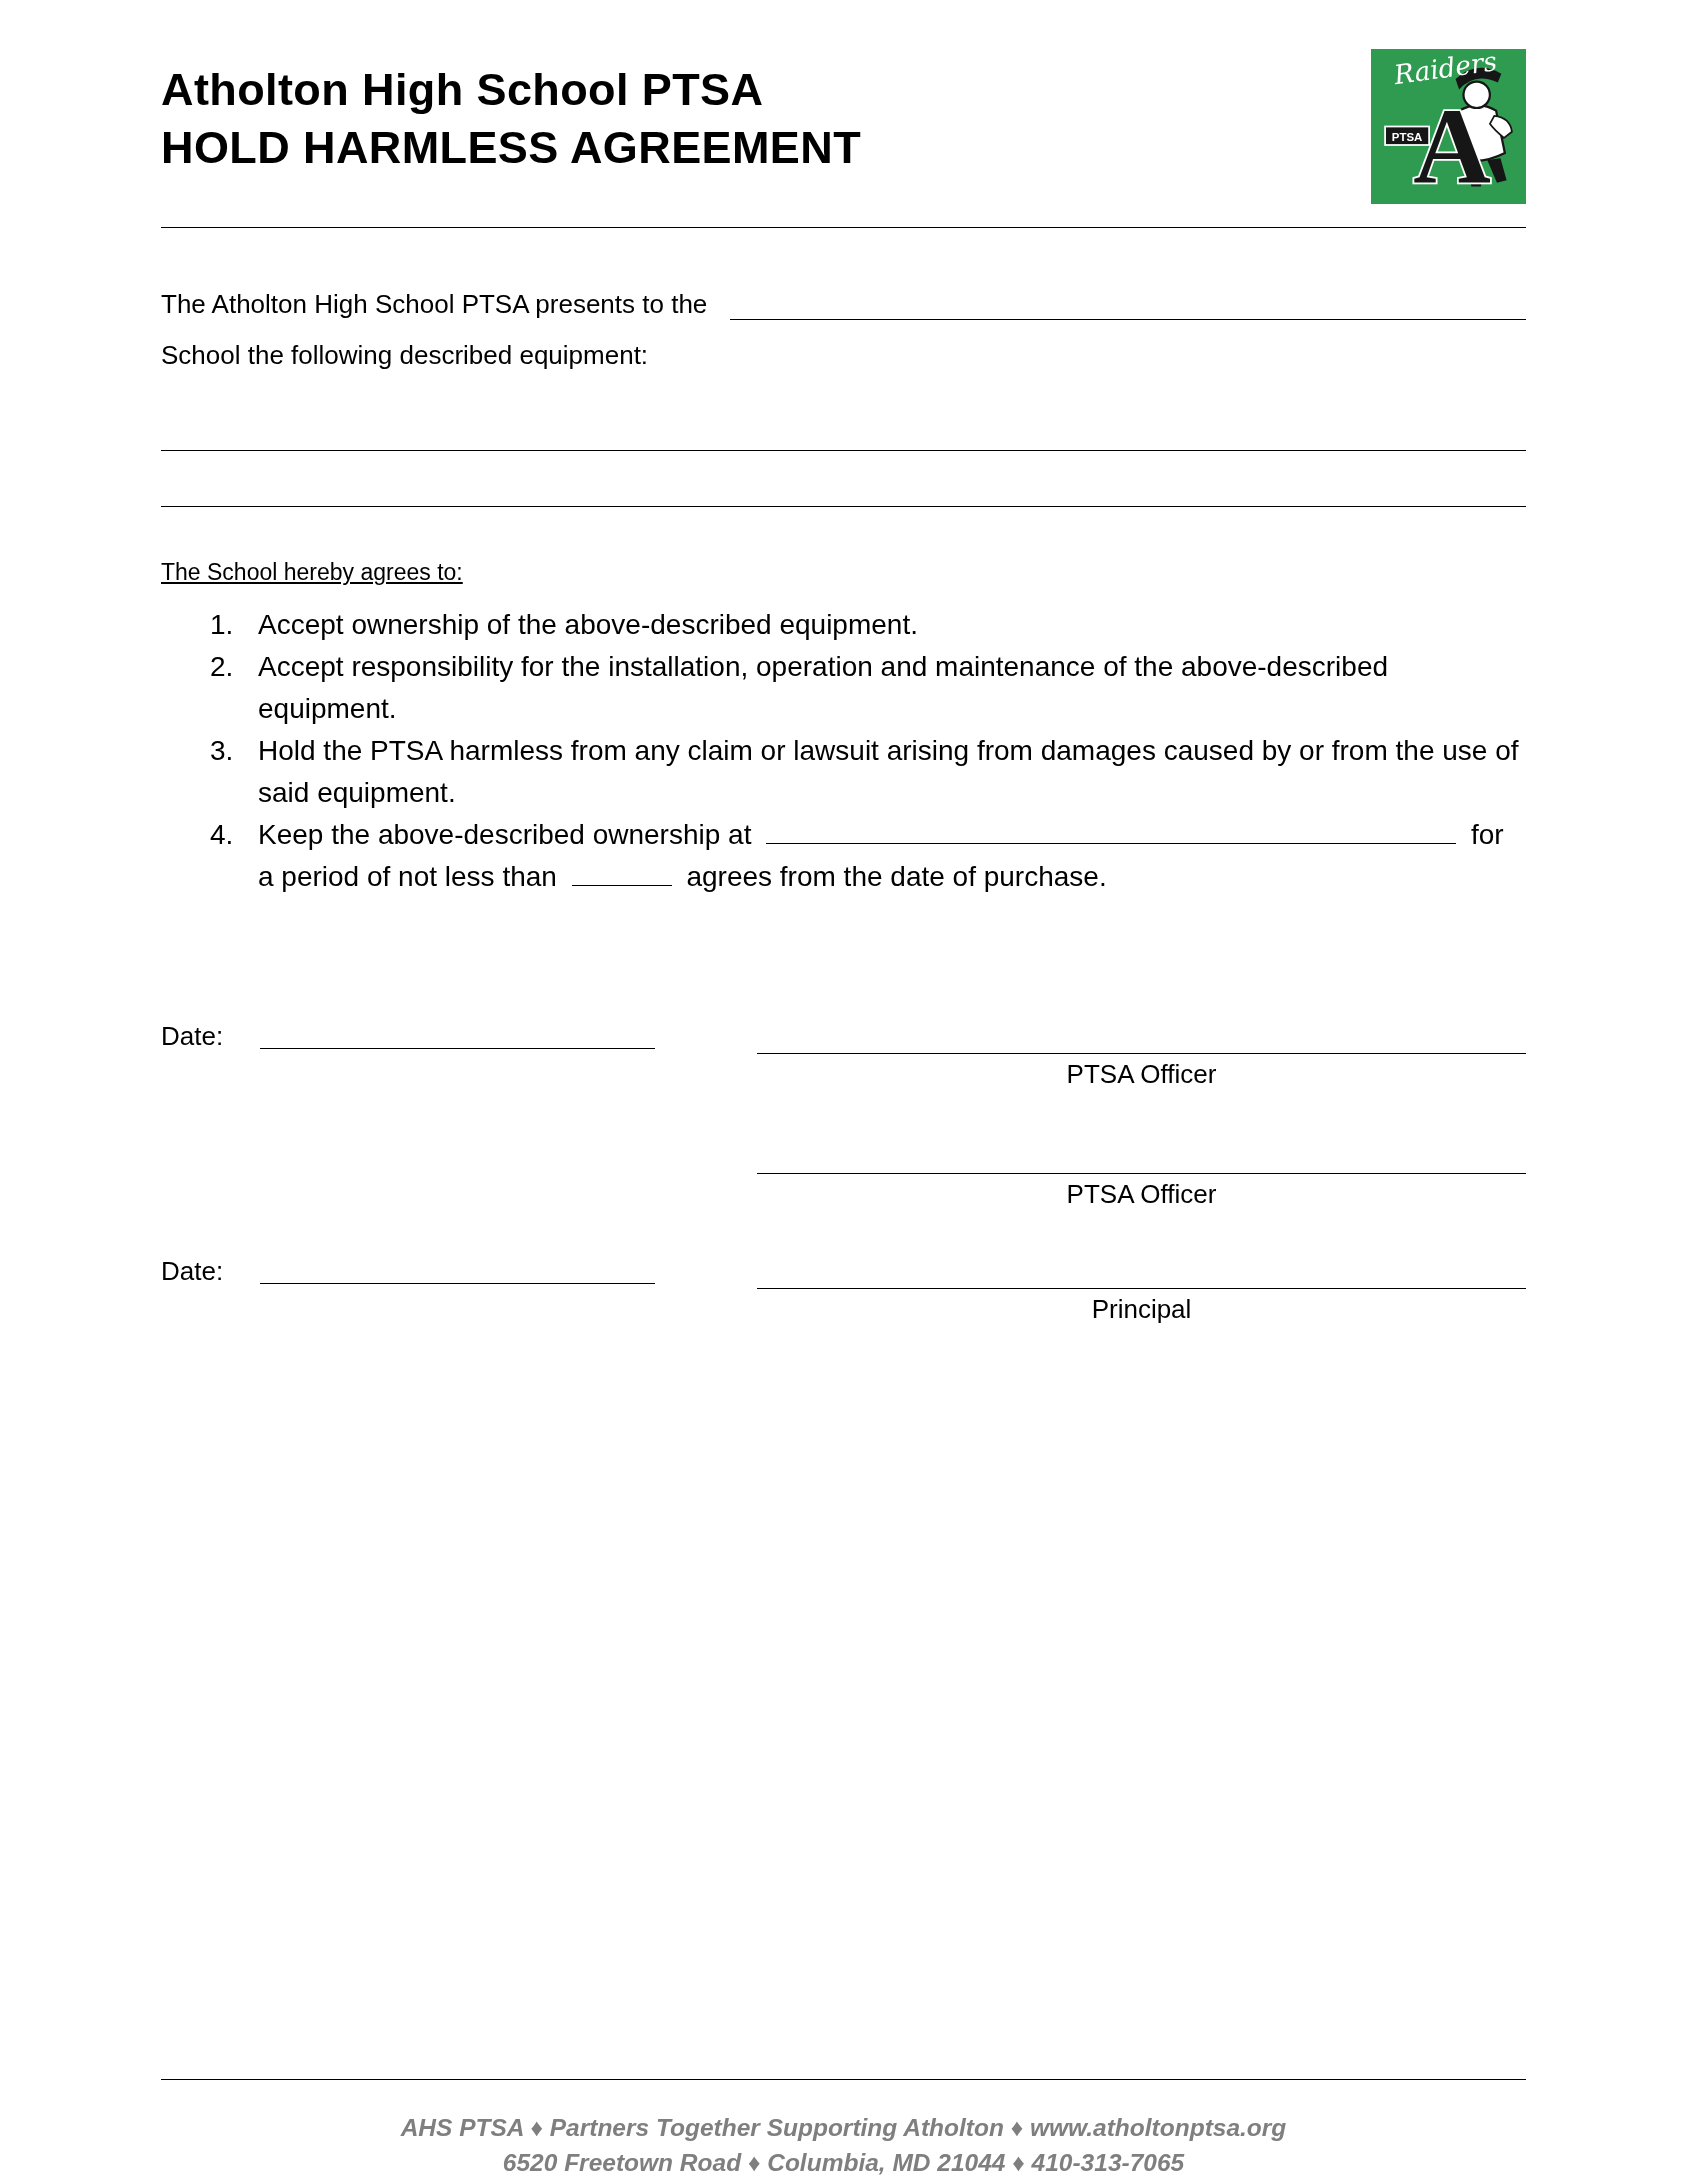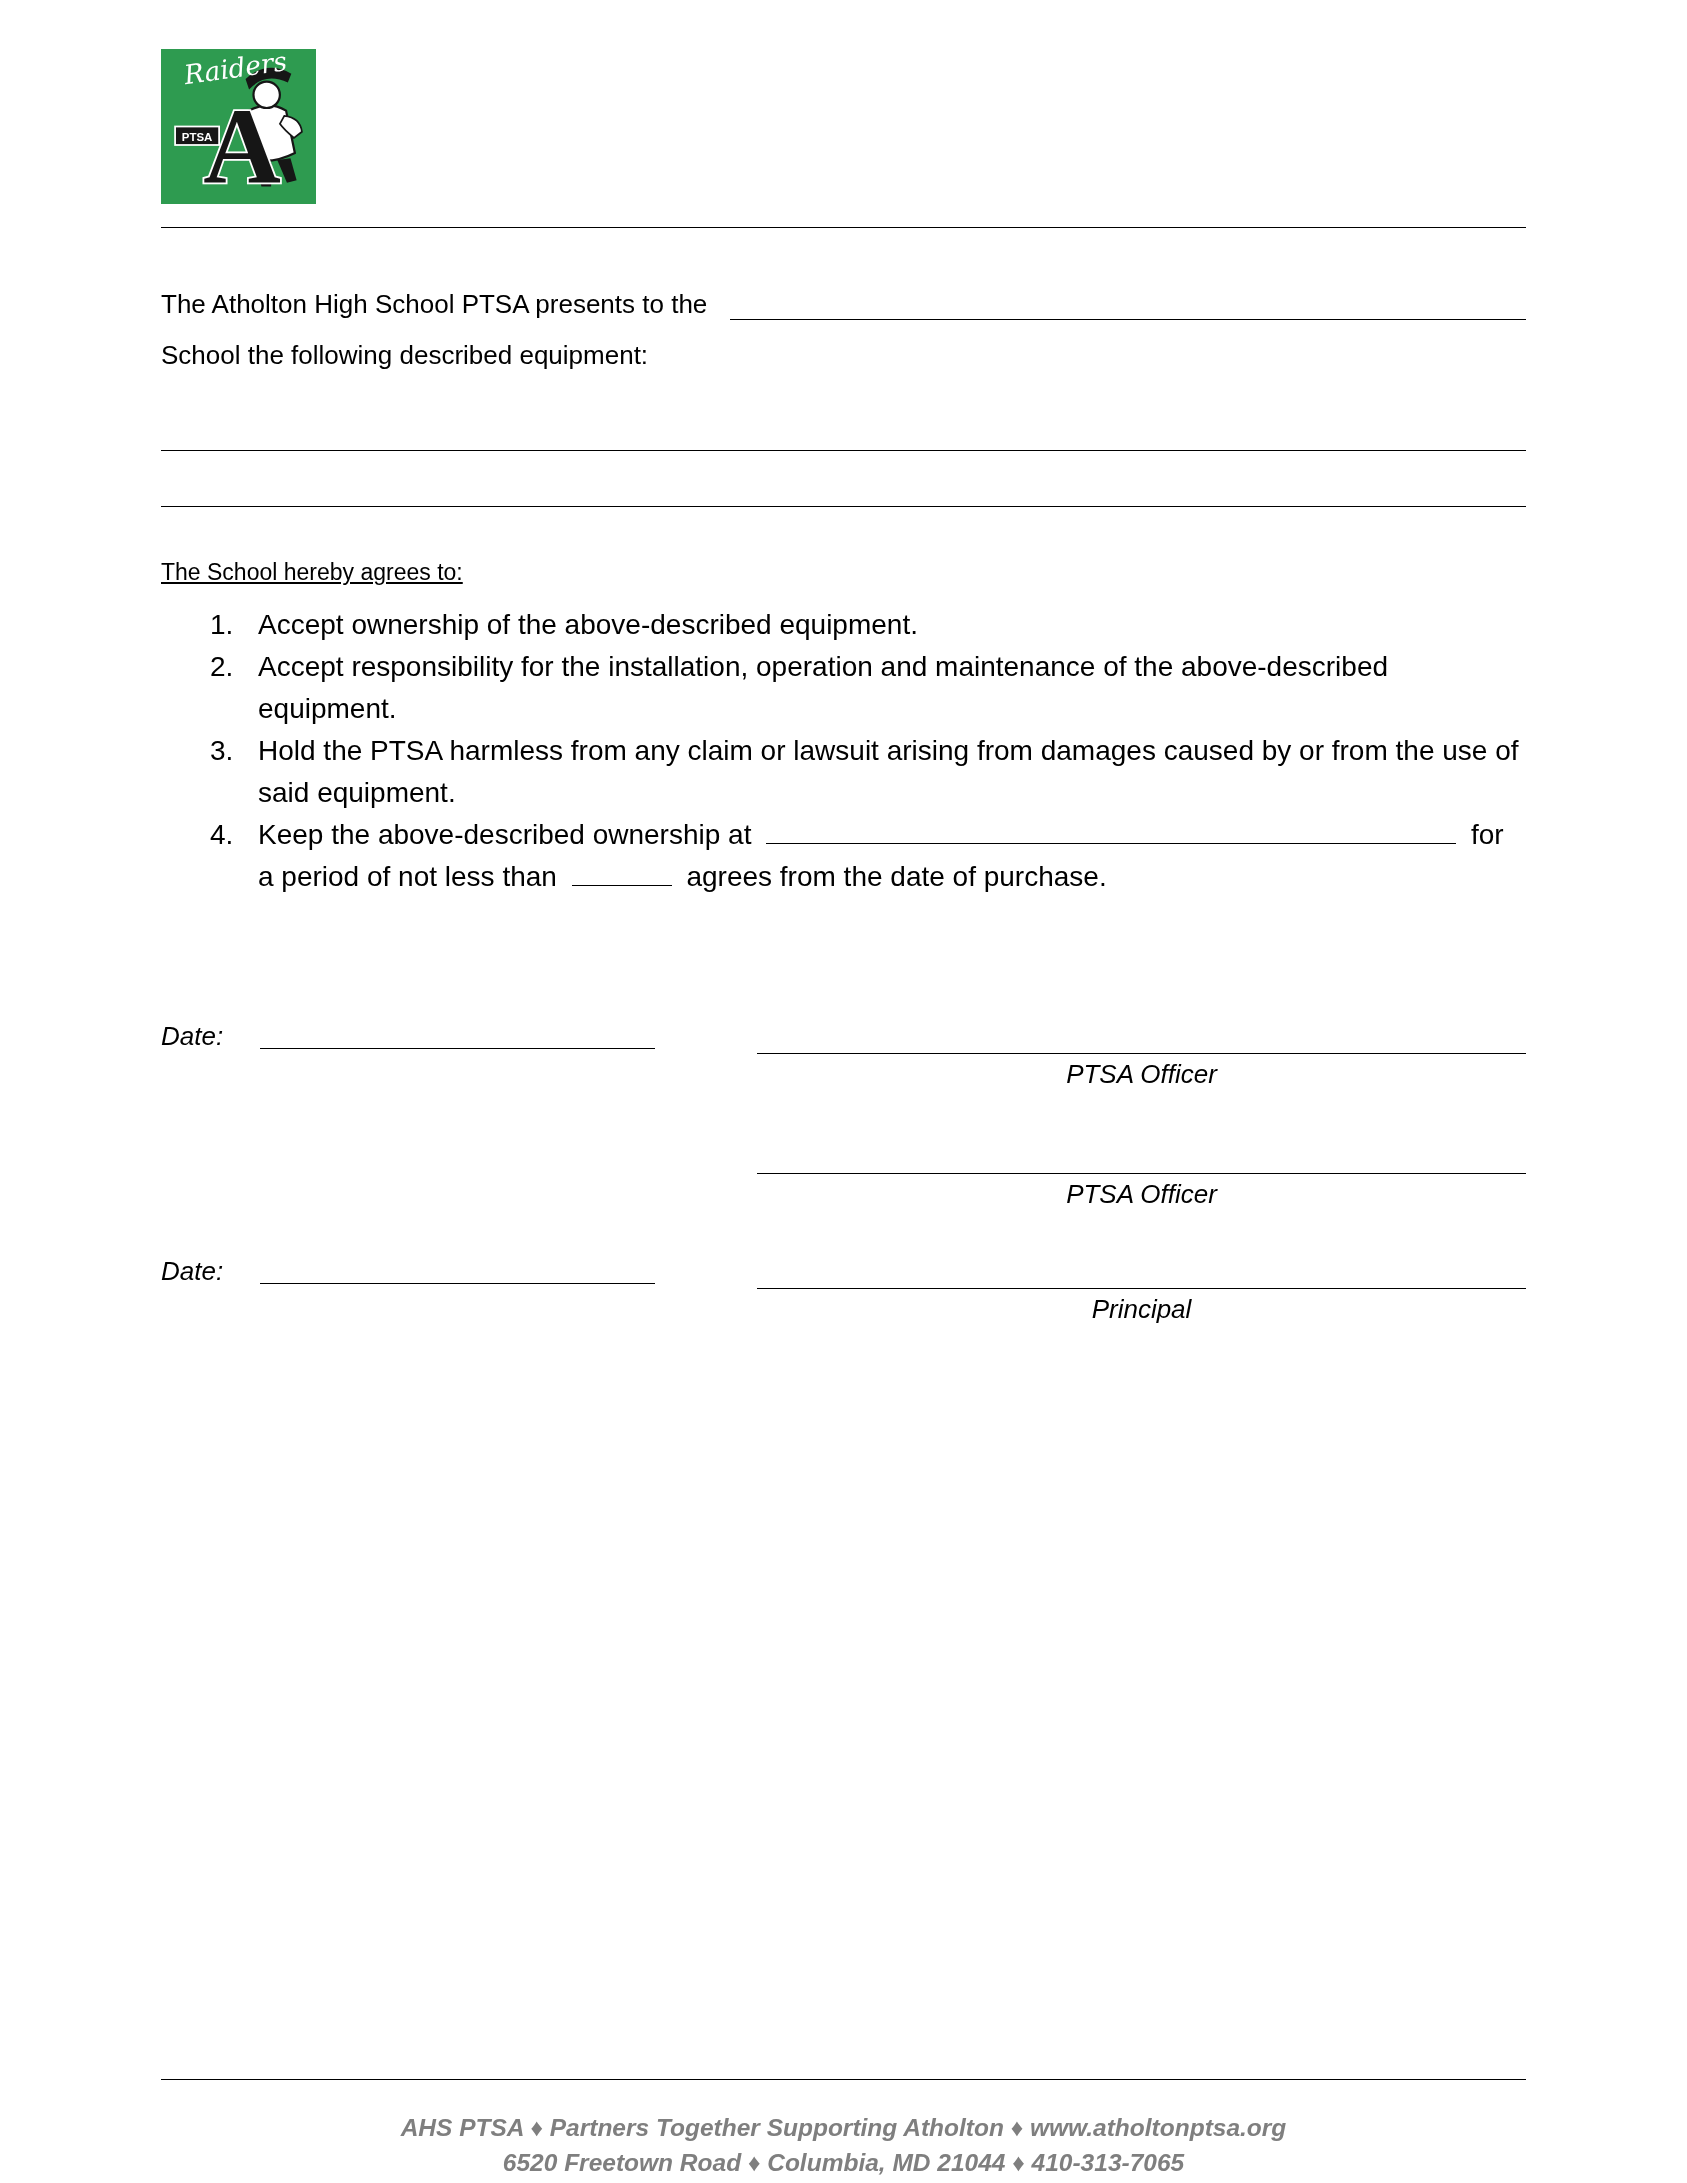--- a/index.html
+++ b/index.html
@@ -89,21 +89,21 @@
     border-bottom: 1.7px solid #000;
     height: 30px;
     vertical-align: baseline;
     margin: 0 7px;
   }
   .inline-blank.wide { width: 690px; }
   .inline-blank.small { width: 100px; }
 
   
   .signatures { margin-top: 121px; font-size: 26px; }
-  .sig-row { display: flex; align-items: flex-start; font-style: italic; }
+  .sig-row { display: flex; align-items: flex-start; }
   .sig-row.r1 { margin-top: 0; }
   .sig-row.r2 { margin-top: 45px; }
   .sig-row.r3 { margin-top: 40px; }
   .date-cell {
     width: 494px;
     display: flex;
     height: 35px;
   }
   .date-label { width: 99px; line-height: 35px; }
   .date-blank {
@@ -140,20 +140,24 @@
     margin-bottom: 30px;
   }
   .footer-line { line-height: 35px; }
 </style>
 </head>
 <body>
 
 <div class="page">
 
   <div class="header">
+    <div class="title-block">
+      <div class="title">Atholton High School PTSA</div>
+      <div class="title">HOLD HARMLESS AGREEMENT</div>
+    </div>
     <div class="logo">
       <svg viewBox="0 0 176 176" xmlns="http://www.w3.org/2000/svg">
         <rect width="176" height="176" fill="#2e9b50"></rect>
 
         <g>
           <path d="M108 128 l6 28 11 0 1 -26 z" fill="#161616"></path>
           <path d="M132 126 l11 26 11 -3 -7 -25 z" fill="#161616"></path>
           <path d="M100 70 Q122 58 142 70 L152 118 Q124 132 102 124 Z" fill="#ffffff" stroke="#161616" stroke-width="2.5"></path>
           <path d="M140 76 q18 2 20 18 l-9 7 q-11 -9 -16 -16 z" fill="#ffffff" stroke="#161616" stroke-width="2"></path>
           <circle cx="120" cy="52" r="15" fill="#ffffff" stroke="#161616" stroke-width="2.5"></circle>

